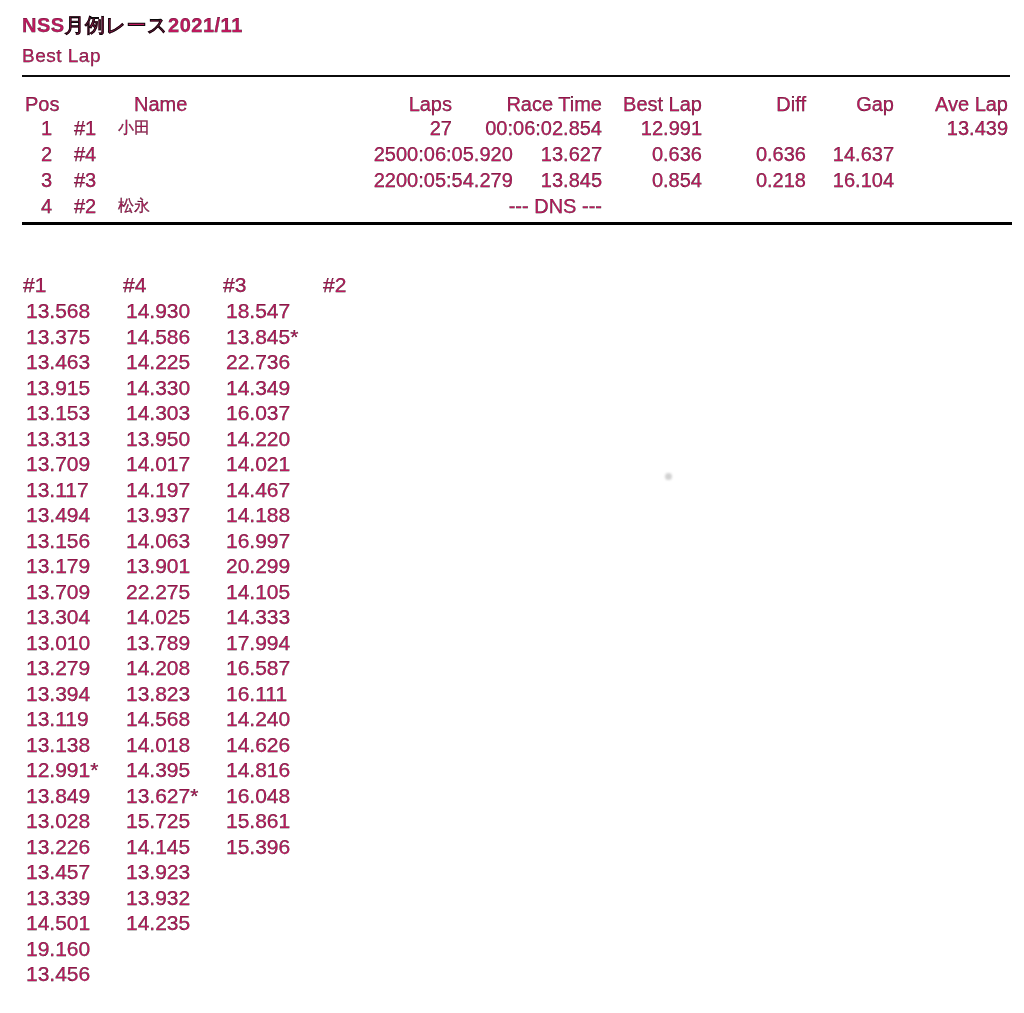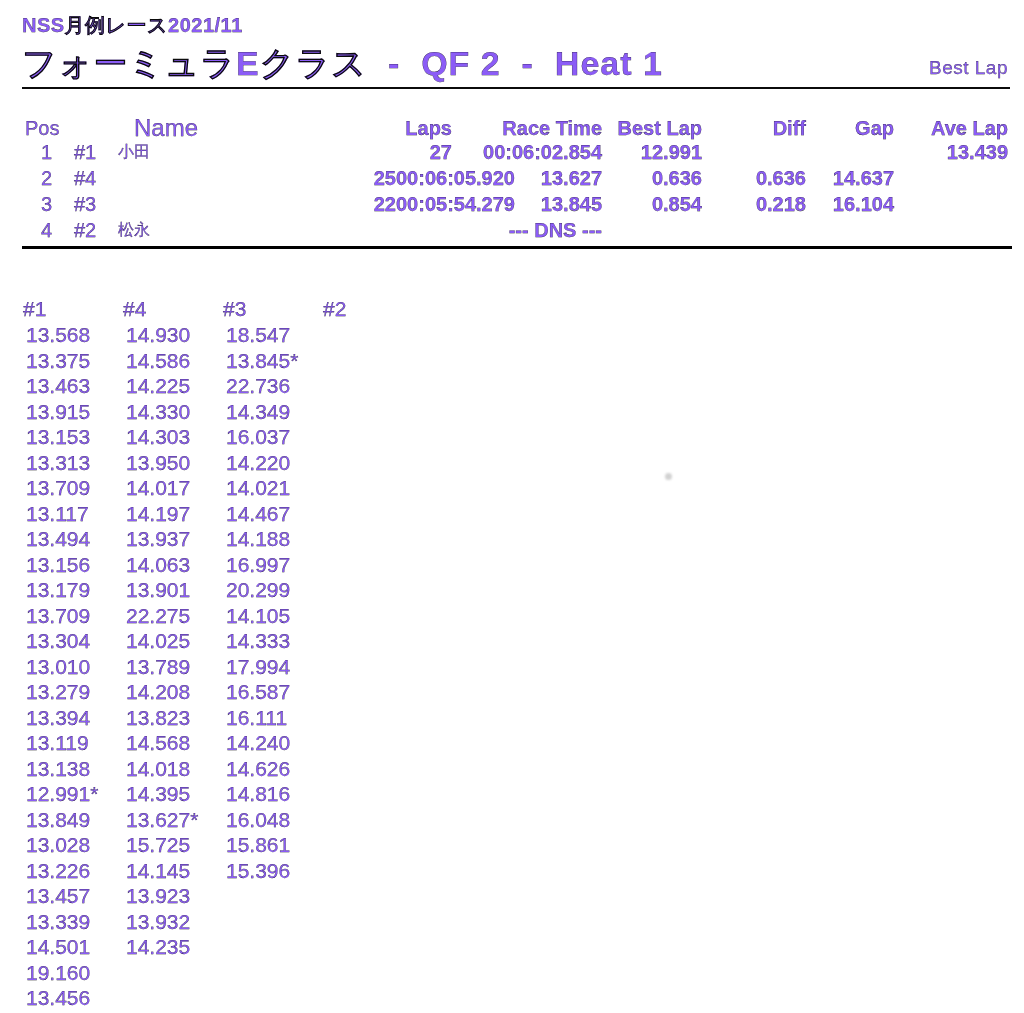--- a/index.html
+++ b/index.html
@@ -1,20 +1,20 @@
 <!DOCTYPE html>
 <html><head>
 <meta charset="utf-8">
 <style>
   html,body { margin:0; padding:0; background:#ffffff; }
   .page {
     position:relative;
     width:1024px; height:1013px;
     background:#ffffff;
-    color:#8b5cf6;
+    color:#be185d;
     font-family:"Liberation Sans", sans-serif;
     -webkit-text-stroke:0.25px #0b0b0b;
     box-sizing:border-box;
     padding:12px 16px 0 22px;
     overflow:hidden;
   }
   .doc-header {
     font-size:20px; font-weight:bold; letter-spacing:0.5px;
   }
   .title-row {
@@ -28,51 +28,50 @@
   .corner {
     font-size:19px; padding-bottom:2px; letter-spacing:0.5px;
   }
   .rule-thin {
     width:988px; border-top:2.5px solid #0b0b0b; margin-top:6px;
   }
   .rule-thick {
     width:990px; border-top:3.5px solid #000; margin-top:3px;
   }
   
-  .results { margin-top:28px; width:986px; font-size:20px; }
+  .results { margin-top:16px; width:986px; font-size:20px; }
   .r-row { display:grid; height:26px; line-height:26px;
     grid-template-columns:36px 48px 290px 56px 150px 100px 104px 88px 114px; }
   .r-head { height:22px; line-height:22px; }
   .c { white-space:nowrap; overflow:visible; }
   .c.pos   { text-align:left; padding-left:3px; }
   .r-row:not(.r-head) .c.pos { text-align:right; padding-right:6px; }
   .c.car   { text-align:left; padding-left:16px; }
   .c.name  { text-align:left; padding-left:12px; font-size:16px; }
-  .r-head .c.name { padding-left:28px; font-size:24px; }
-  .c.laps, .c.rtime, .c.blap, .c.diff, .c.gap, .c.alap { text-align:right;font-weight:bold; }
+  .r-head .c.name { padding-left:28px; font-size:20px; }
+  .c.laps, .c.rtime, .c.blap, .c.diff, .c.gap, .c.alap { text-align:right; }
   
   .lapgrid { display:flex; margin-top:46px; }
   .lap-col { width:100px; }
   .lap-head { font-size:21px; height:27px; line-height:27px; padding-left:1px; }
   .lap-time { font-size:21px; height:25.5px; line-height:25.5px; padding-left:4px;
     white-space:nowrap; }
   .artifact {
     position:absolute; left:665px; top:473px; width:7px; height:7px;
     border-radius:50%; background:#9a9a9a; opacity:0.45; filter:blur(1px);
   }
 </style>
 </head>
 <body>
 
 <div class="page">
 
   <div class="doc-header">NSS月例レース2021/11</div>
 
   <div class="title-row">
-    <div class="title">フォーミュラEクラス  -  QF 2  -  Heat 1</div>
     <div class="corner">Best Lap</div>
   </div>
 
   <div class="rule-thin"></div>
 
   <div class="results">
     <div class="r-row r-head">
       <div class="c pos">Pos</div>
       <div class="c car"></div>
       <div class="c name">Name</div>

